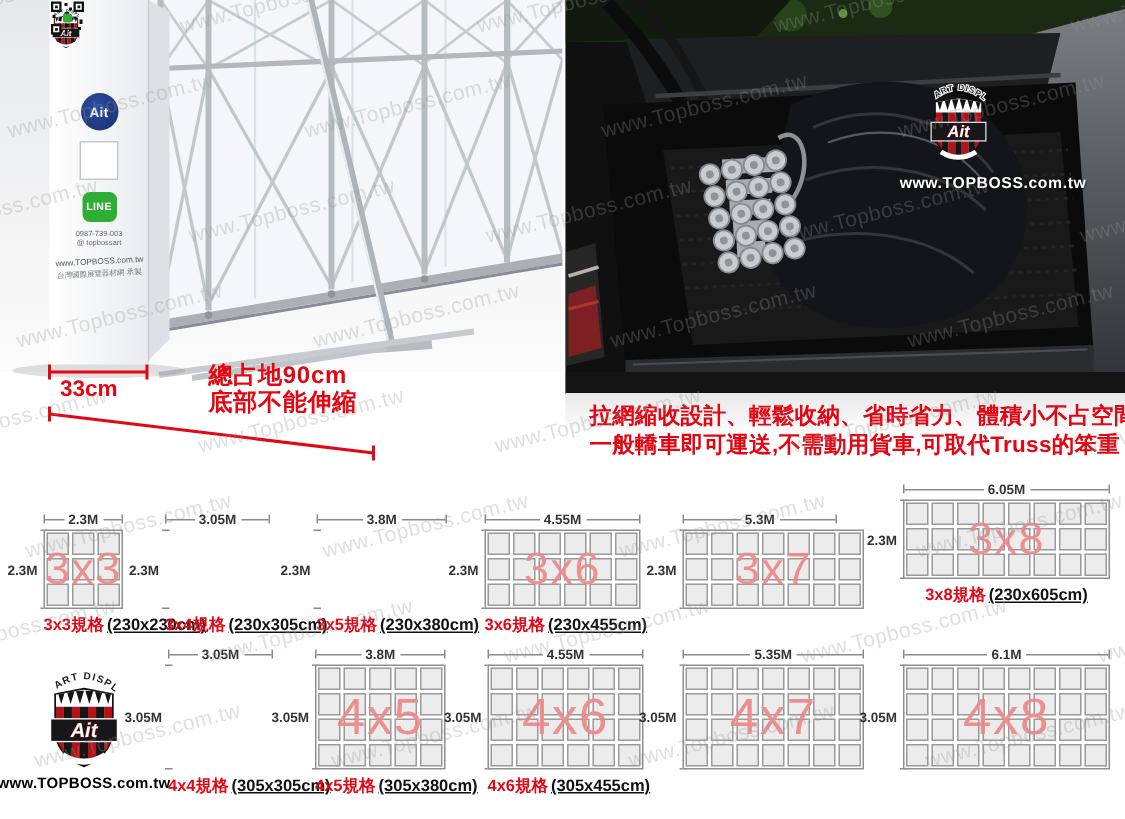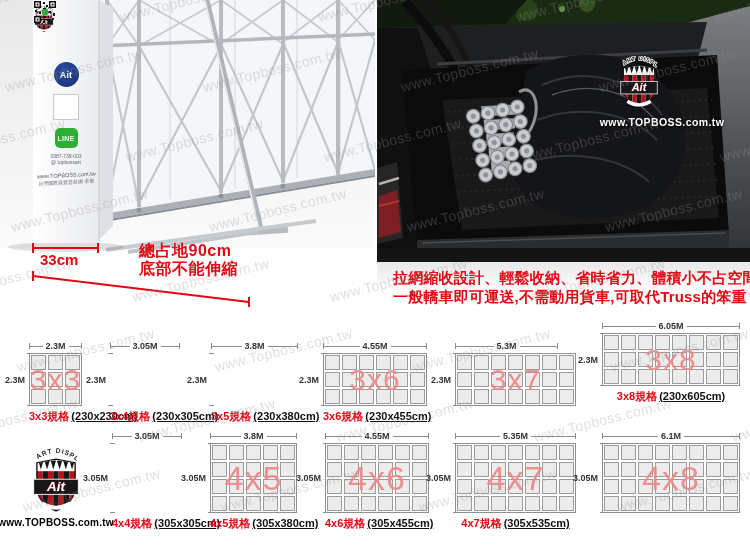--- a/index.html
+++ b/index.html
@@ -669,21 +669,20 @@
             <span class="cell"></span>
             <span class="cell"></span>
             <span class="cell"></span>
             <span class="cell"></span>
             <span class="cell"></span>
             <span class="cell"></span>
             <span class="cell"></span>
             <span class="spec-num">4x7</span>
           </div>
         </div>
-        <div class="spec-caption" style="width: 121px;"><span class="cap-red">4x7規格</span><span class="cap-size">(305x535cm)</span></div>
       </div>
       <div class="spec-block r2" style="left: 576px; top: 431px;">
         <div class="spec-topdim" style="width: 138px;">
           <span class="tickv"></span>
           <span class="hline"></span>
           <span class="dlabel">6.1M</span>
           <span class="hline"></span>
           <span class="tickv"></span>
         </div>
         <div class="spec-mid">

